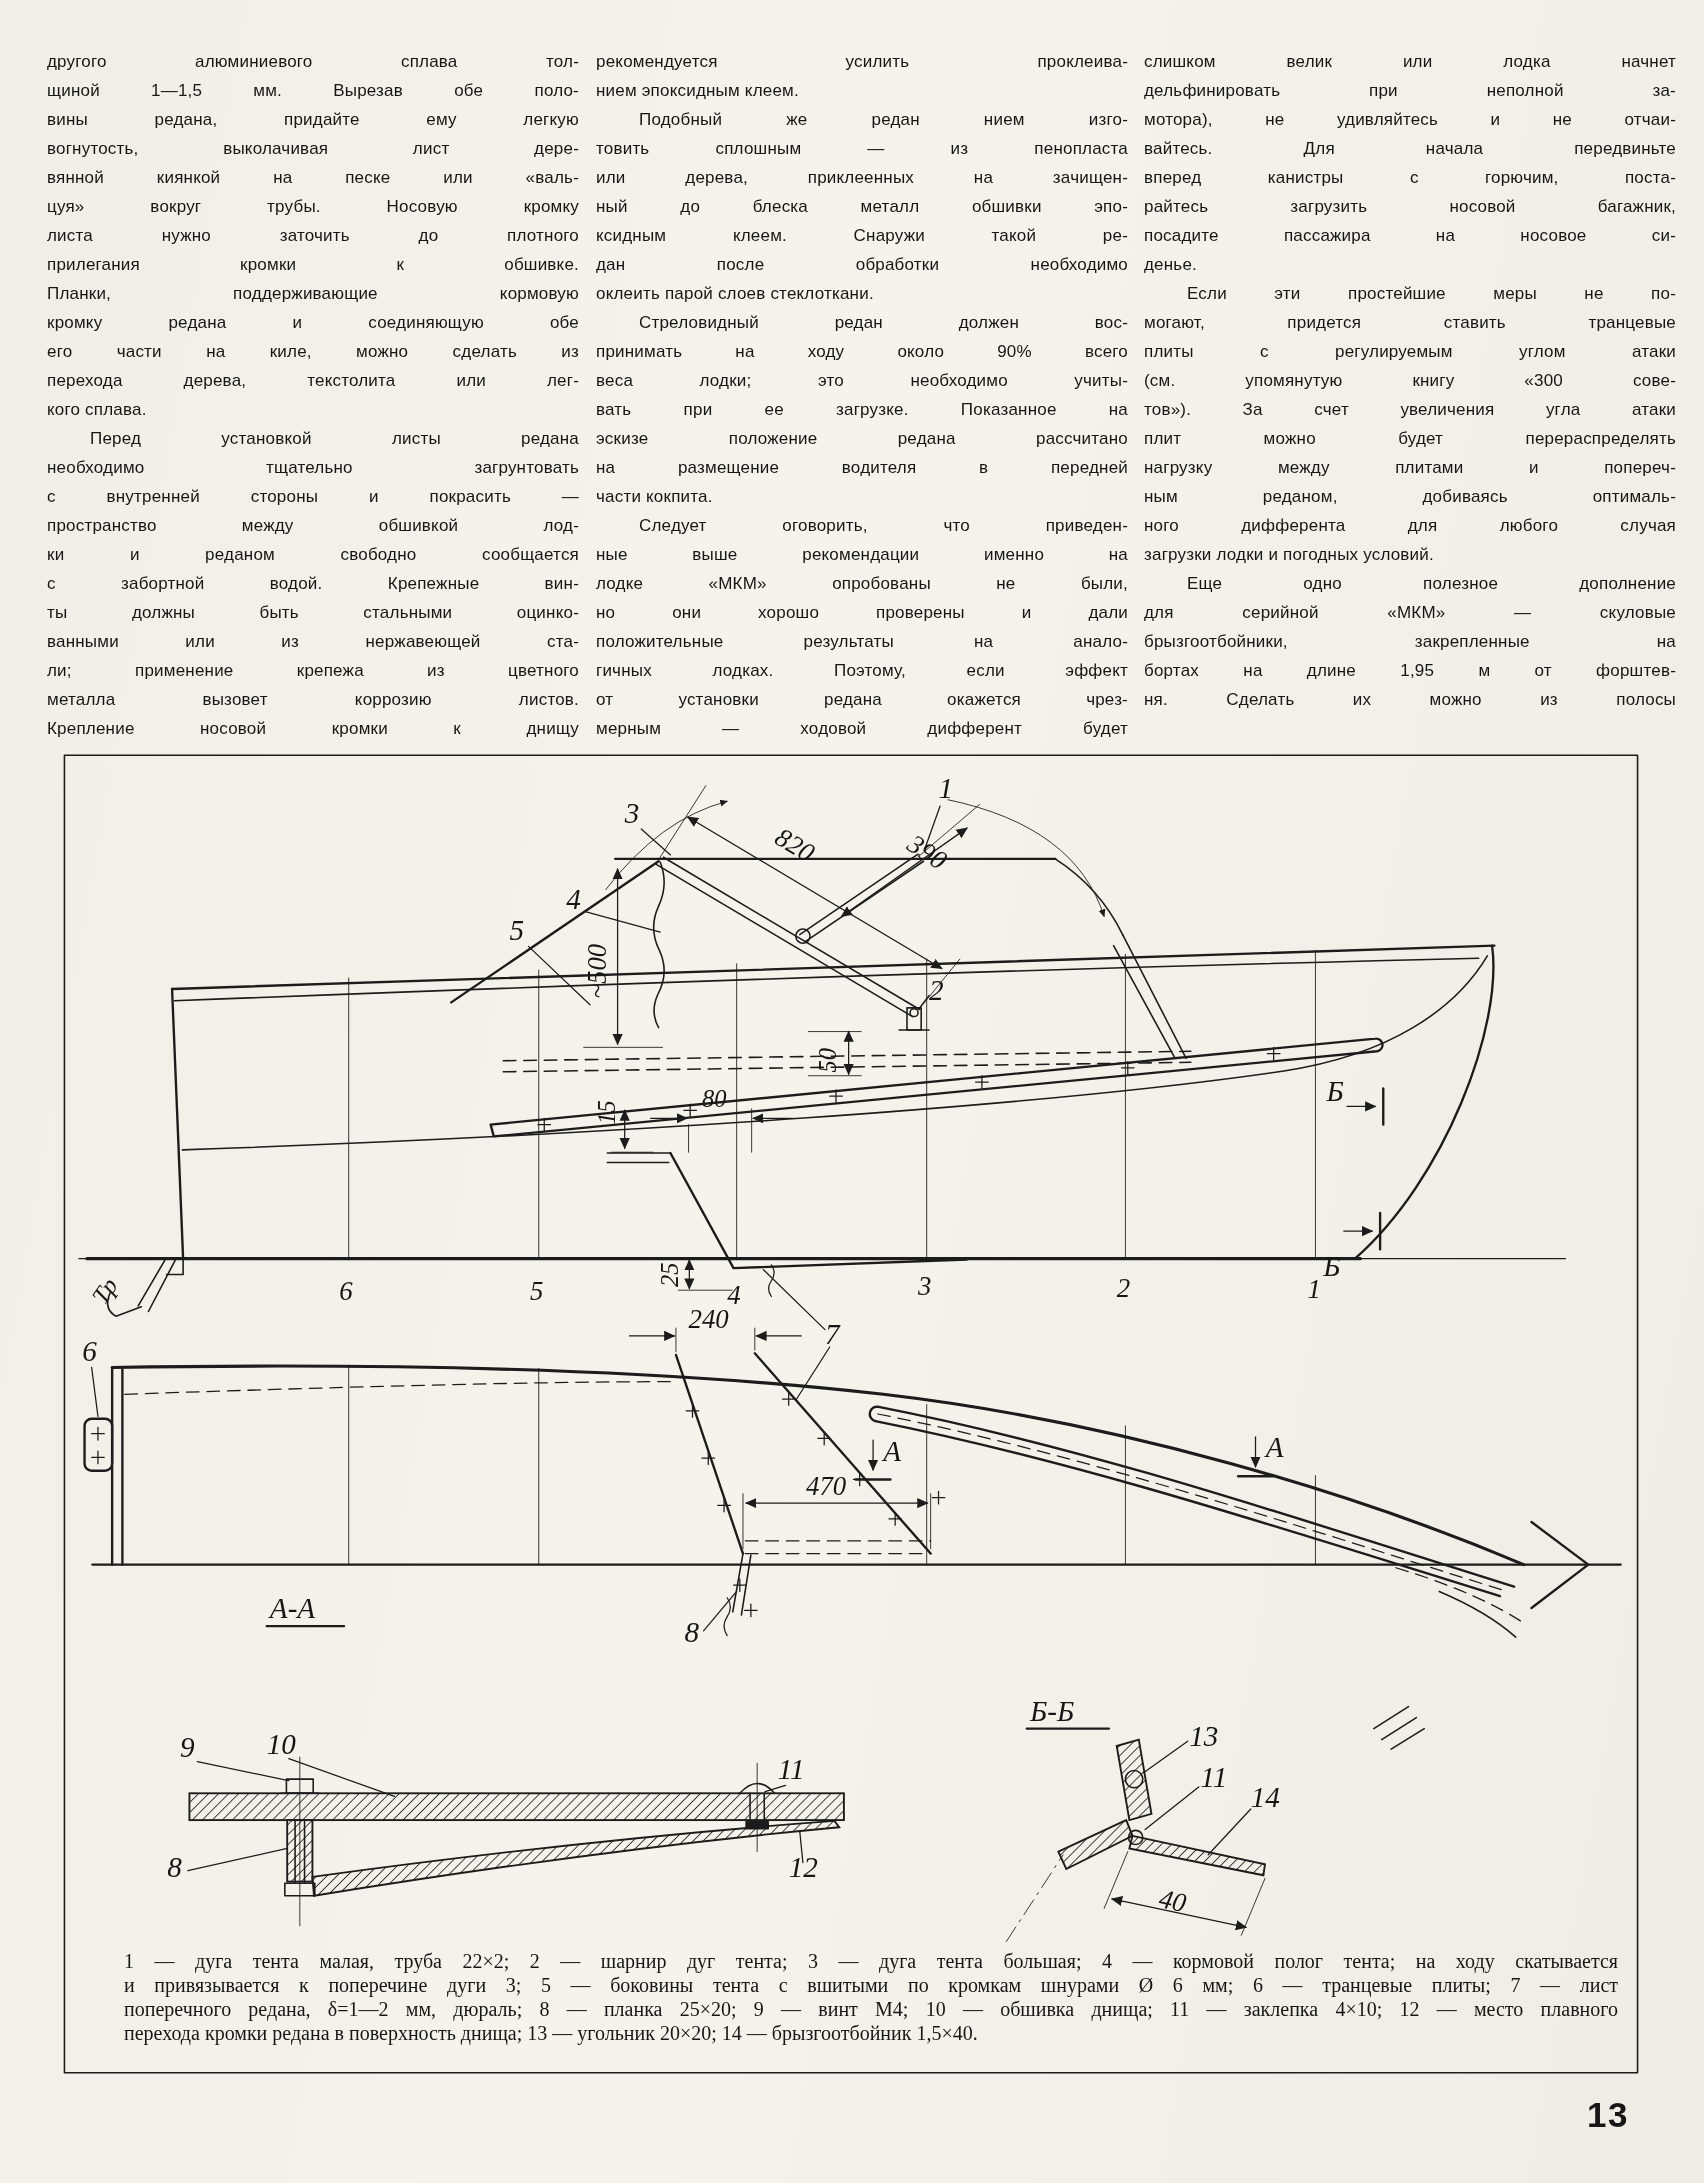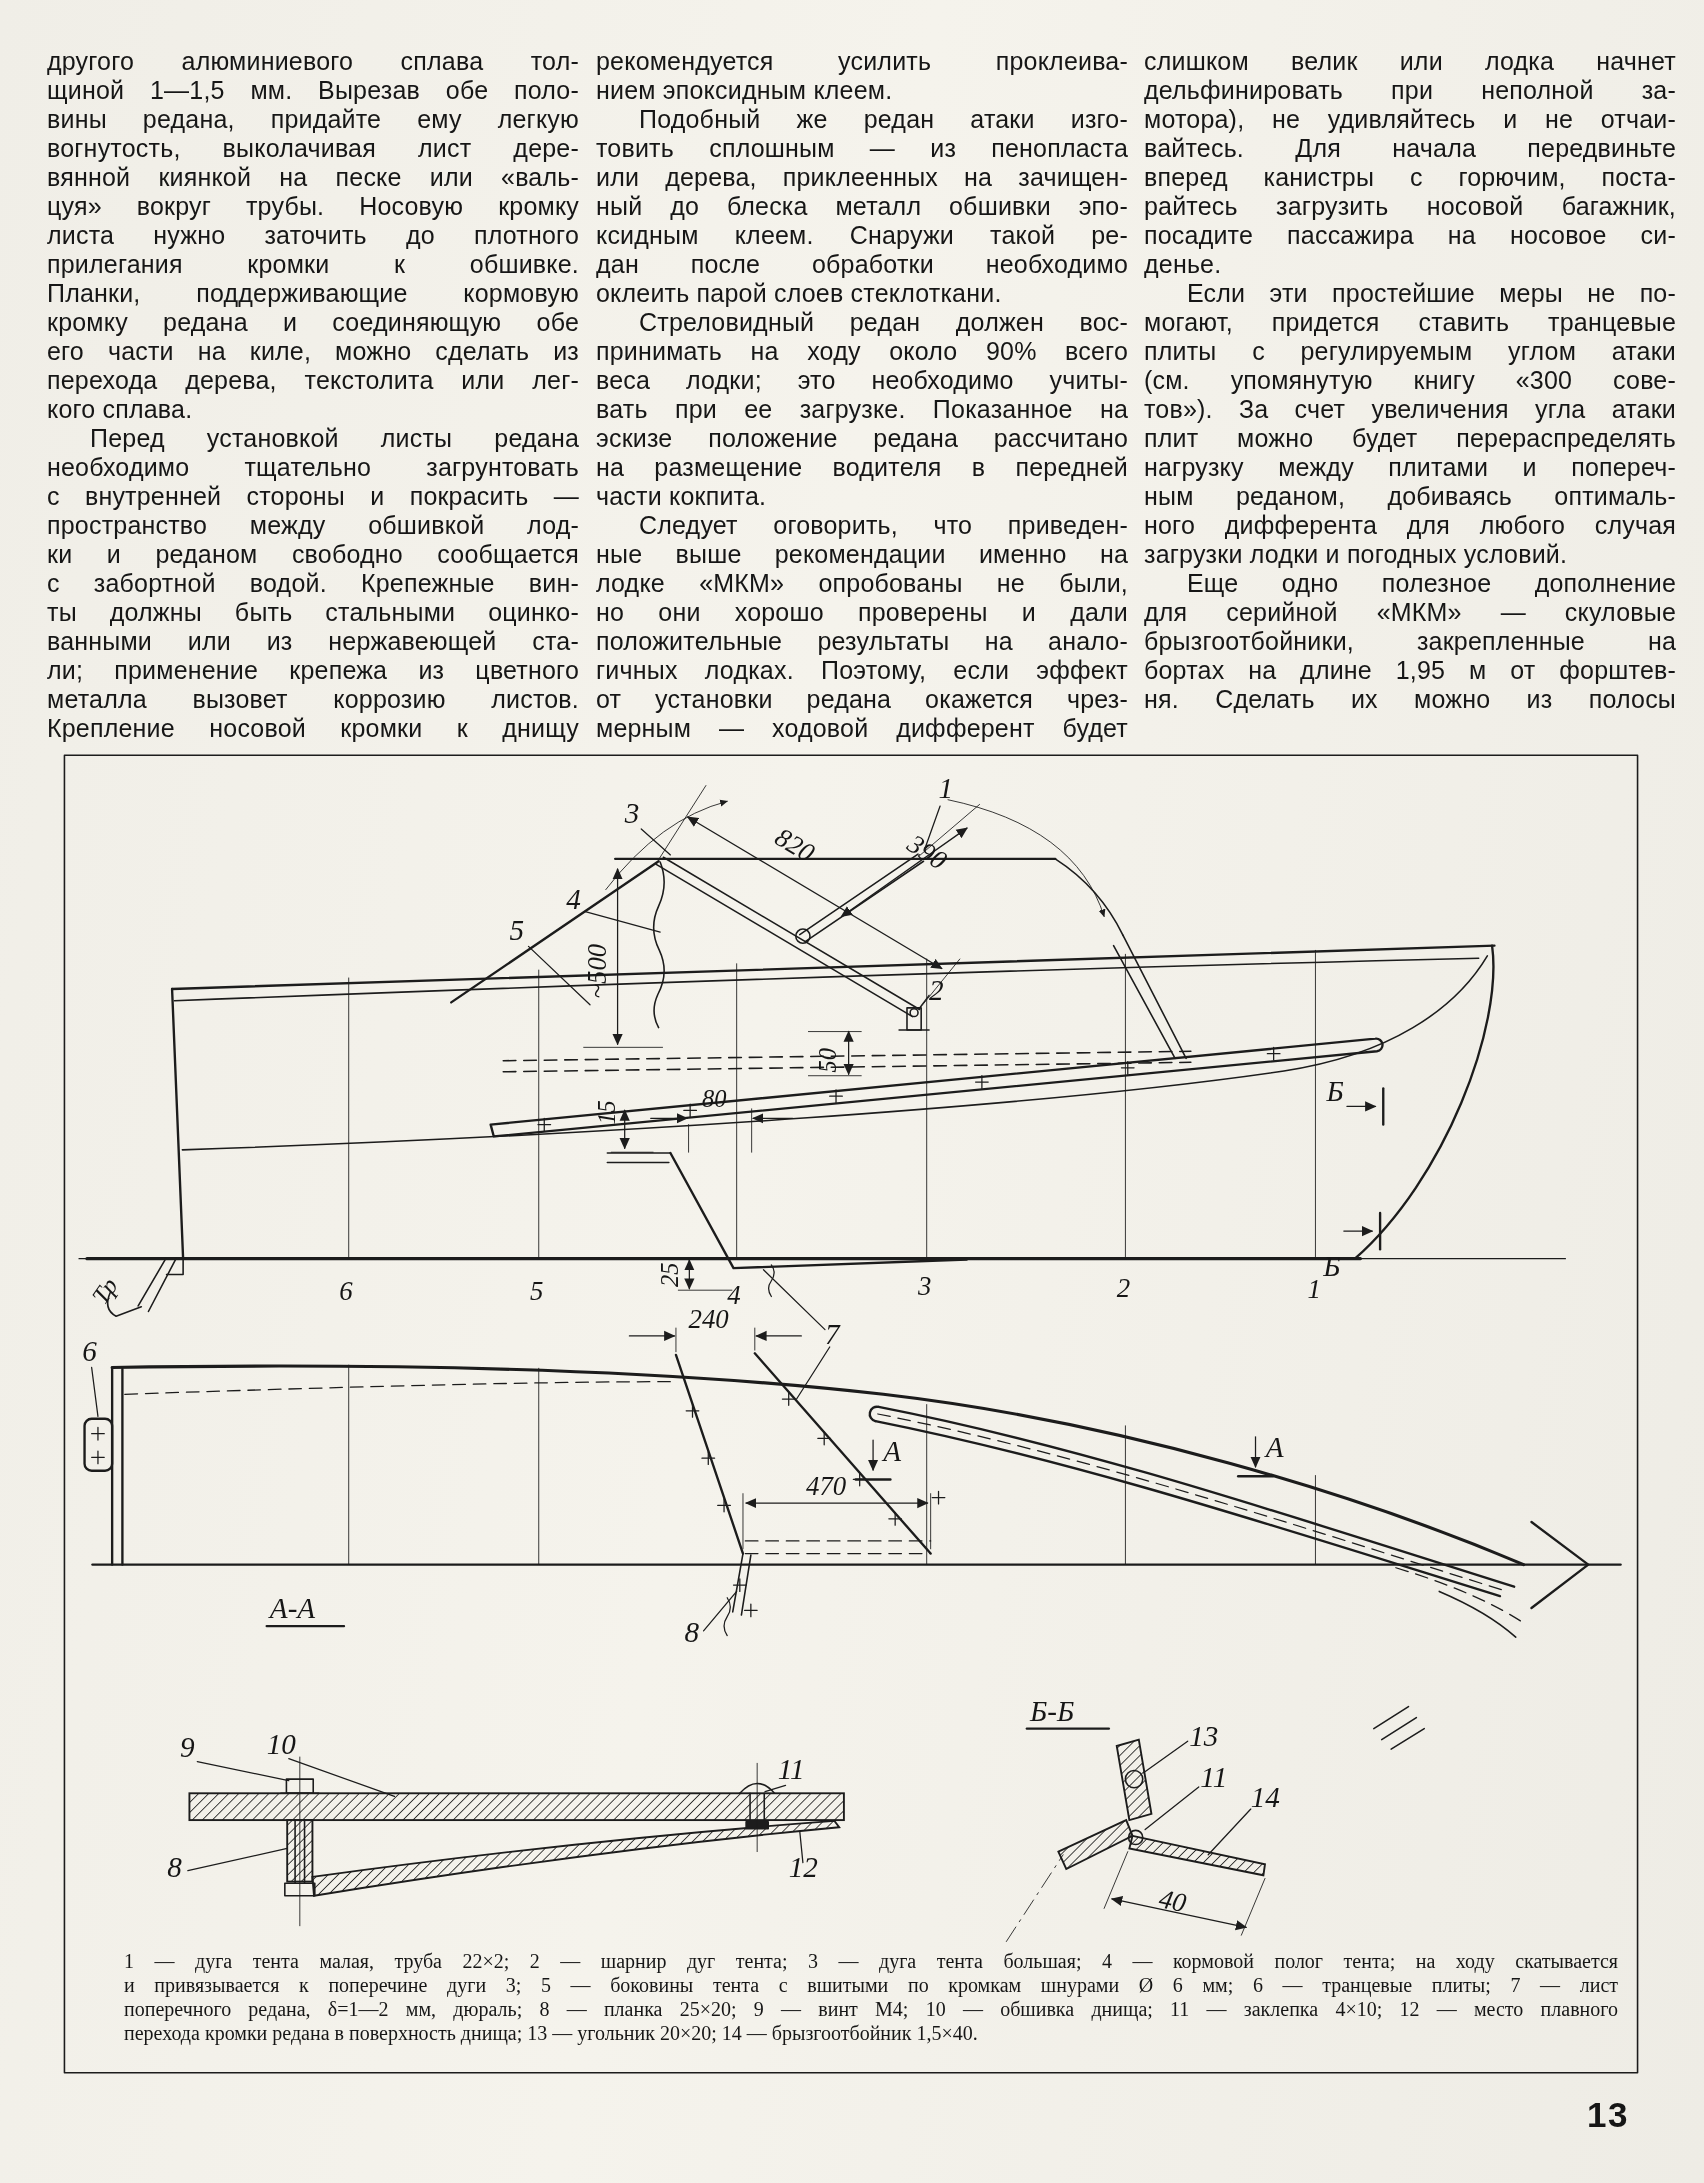--- a/index.html
+++ b/index.html
@@ -7,21 +7,21 @@
     width:1704px;height:2183px;position:relative;
     background:#ecebe5;
     font-family:"Liberation Sans",sans-serif;color:#161616;
     overflow:hidden;
   }
   .page{
     position:absolute;inset:0;
     background:linear-gradient(100deg,#f0eee7 0%,#f5f3ec 45%,#eeece5 100%);
   }
   
-  .col{position:absolute;top:47px;width:532px;font-size:25px;line-height:29px;font-weight:500;letter-spacing:0.2px;}
+  .col{position:absolute;top:47px;width:532px;font-size:17px;line-height:29px;font-weight:500;letter-spacing:0.2px;}
   .col .ln{
     text-align:justify;text-align-last:justify;
     height:29px;overflow:hidden;white-space:nowrap;
   }
   .col .ln.ind{text-indent:43px;}
   .col .ln.end{text-align-last:left;}
   
   .figure{position:absolute;left:63px;top:754px;width:1576px;height:1320px;}
   .figure svg{position:absolute;left:0;top:0;}
   .caption{position:absolute;left:25px;width:1530px;top:1195px;}
@@ -66,21 +66,21 @@
       <div class="ln">с забортной водой. Крепежные вин-</div>
       <div class="ln">ты должны быть стальными оцинко-</div>
       <div class="ln">ванными или из нержавеющей ста-</div>
       <div class="ln">ли; применение крепежа из цветного</div>
       <div class="ln">металла вызовет коррозию листов.</div>
       <div class="ln">Крепление носовой кромки к днищу</div>
     </div>
   <div class="col" style="left:596px">
       <div class="ln">рекомендуется усилить проклеива-</div>
       <div class="ln end">нием эпоксидным клеем.</div>
-      <div class="ln ind">Подобный же редан атаки изго-</div>
+      <div class="ln ind">Подобный же редан нием изго-</div>
       <div class="ln">товить сплошным — из пенопласта</div>
       <div class="ln">или дерева, приклеенных на зачищен-</div>
       <div class="ln">ный до блеска металл обшивки эпо-</div>
       <div class="ln">ксидным клеем. Снаружи такой ре-</div>
       <div class="ln">дан после обработки необходимо</div>
       <div class="ln end">оклеить парой слоев стеклоткани.</div>
       <div class="ln ind">Стреловидный редан должен вос-</div>
       <div class="ln">принимать на ходу около 90% всего</div>
       <div class="ln">веса лодки; это необходимо учиты-</div>
       <div class="ln">вать при ее загрузке. Показанное на</div>

